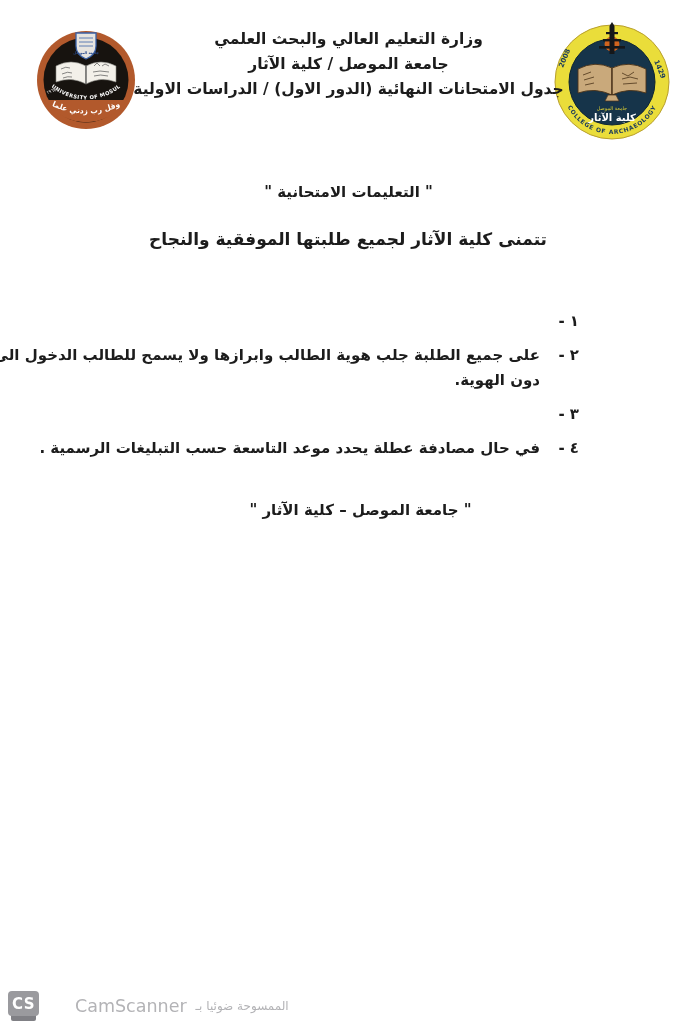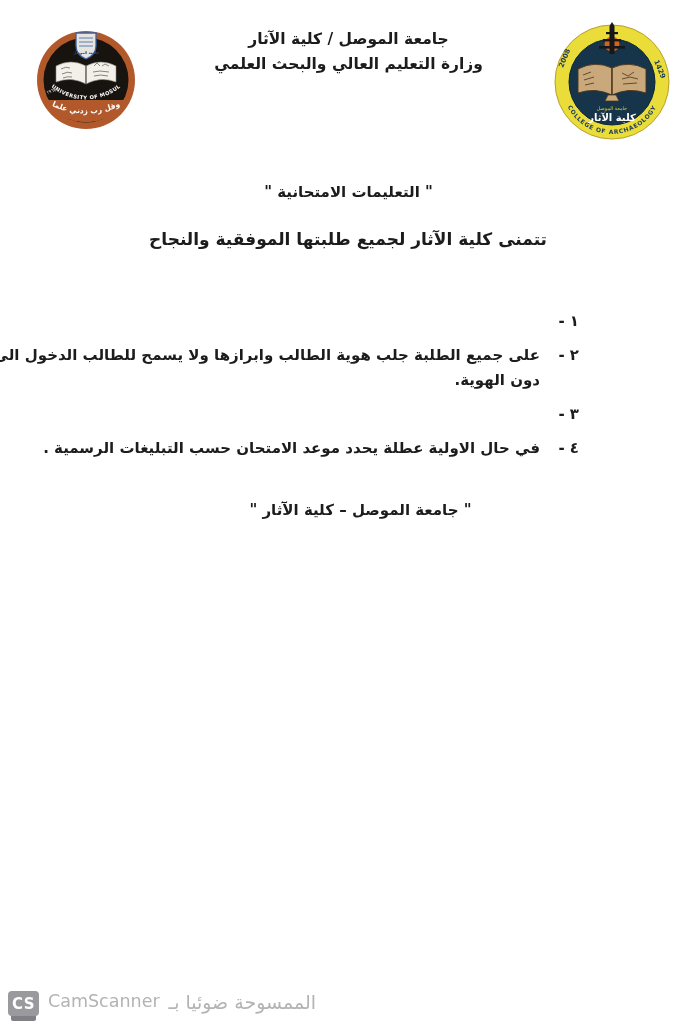--- a/index.html
+++ b/index.html
@@ -48,37 +48,37 @@
   .item .line{white-space:nowrap;}
   .closing{
     position:absolute;top:501px;left:24px;right:0;
     text-align:center;direction:rtl;
     font-weight:bold;font-size:15px;
   }
 
   
   .cs-bar{
     position:absolute;left:8px;top:991px;
-    display:flex;align-items:flex-start;gap:9px;
+    display:flex;align-items:center;gap:9px;
     direction:ltr;
   }
   .cs-badge-wrap{position:relative;width:31px;height:30px;}
   .cs-fold{
     position:absolute;left:3px;top:21px;width:25px;height:9px;
     background:#808085;border-radius:2px;
   }
   .cs-badge{
     position:absolute;left:0;top:0;width:31px;height:25px;
     background:#9a9a9e;border-radius:4px;
     color:#ffffff;font-weight:bold;font-size:15px;
     display:flex;align-items:center;justify-content:center;
     letter-spacing:0.5px;
   }
-  .cs-name{color:#b3b3b6;font-size:17.5px;}
-  .cs-ar{color:#b3b3b6;font-size:19px;direction:rtl;}
+  .cs-name{color:#b3b3b6;font-size:17.5px;margin-left:27px;}
+  .cs-ar{color:#b3b3b6;font-size:12px;direction:rtl;}
 </style>
 </head>
 <body>
 
 <div class="page">
 
   <div class="logo logo-left">
     <svg width="104" height="108" viewBox="0 0 104 108">
       <defs>
         <path id="u-motto" d="M 18,82 A 80,80 0 0 0 86,82"></path>
@@ -139,22 +139,23 @@
       <text x="62" y="107" font-size="10" fill="#ffffff" font-weight="bold" text-anchor="middle" direction="rtl">كلية الآثار</text>
       <text font-size="6" fill="#1a3a5c" font-weight="bold" letter-spacing="0.7" text-anchor="middle">
         <textPath href="#c-arc" startOffset="50%">COLLEGE OF ARCHAEOLOGY</textPath>
       </text>
       <text x="13" y="54" font-size="7" fill="#1a3a5c" font-weight="bold" transform="rotate(-68 13 54)">2008</text>
       <text x="104" y="47" font-size="7" fill="#1a3a5c" font-weight="bold" transform="rotate(68 104 47)">1429</text>
     </svg>
   </div>
 
   <div class="hdr">
+    <div>وزارة التعليم العالي والبحث العلمي</div>
     <div>جامعة الموصل / كلية الآثار</div>
-    <div>وزارة التعليم العالي والبحث العلمي</div>
+    <div>جدول الامتحانات النهائية (الدور الاول) / الدراسات الاولية</div>
   </div>
 
   <div class="title">" التعليمات الامتحانية "</div>
 
   <div class="wish">تتمنى كلية الآثار لجميع طلبتها الموفقية والنجاح</div>
 
   <div class="list">
     <div class="item">
       <span class="num">١ -</span>
     </div>
@@ -164,21 +165,21 @@
         <span class="line" style="display:block">على جميع الطلبة جلب هوية الطالب وابرازها ولا يسمح للطالب الدخول الى القاعة الامتحانية</span>
         <span class="line" style="display:block">دون الهوية.</span>
       </span>
     </div>
     <div class="item">
       <span class="num">٣ -</span>
     </div>
     <div class="item">
       <span class="num">٤ -</span>
       <span class="txt">
-          <span class="line" style="display:block">في حال الاولية عطلة يحدد موعد الامتحان حسب التبليغات الرسمية .</span>
+          <span class="line" style="display:block">في حال مصادفة عطلة يحدد موعد التاسعة حسب التبليغات الرسمية .</span>
         </span>
     </div>
   </div>
 
   <div class="closing">" جامعة الموصل – كلية الآثار "</div>
 
   <div class="cs-bar">
     <div class="cs-badge-wrap">
       <div class="cs-fold"></div>
       <div class="cs-badge">CS</div>

